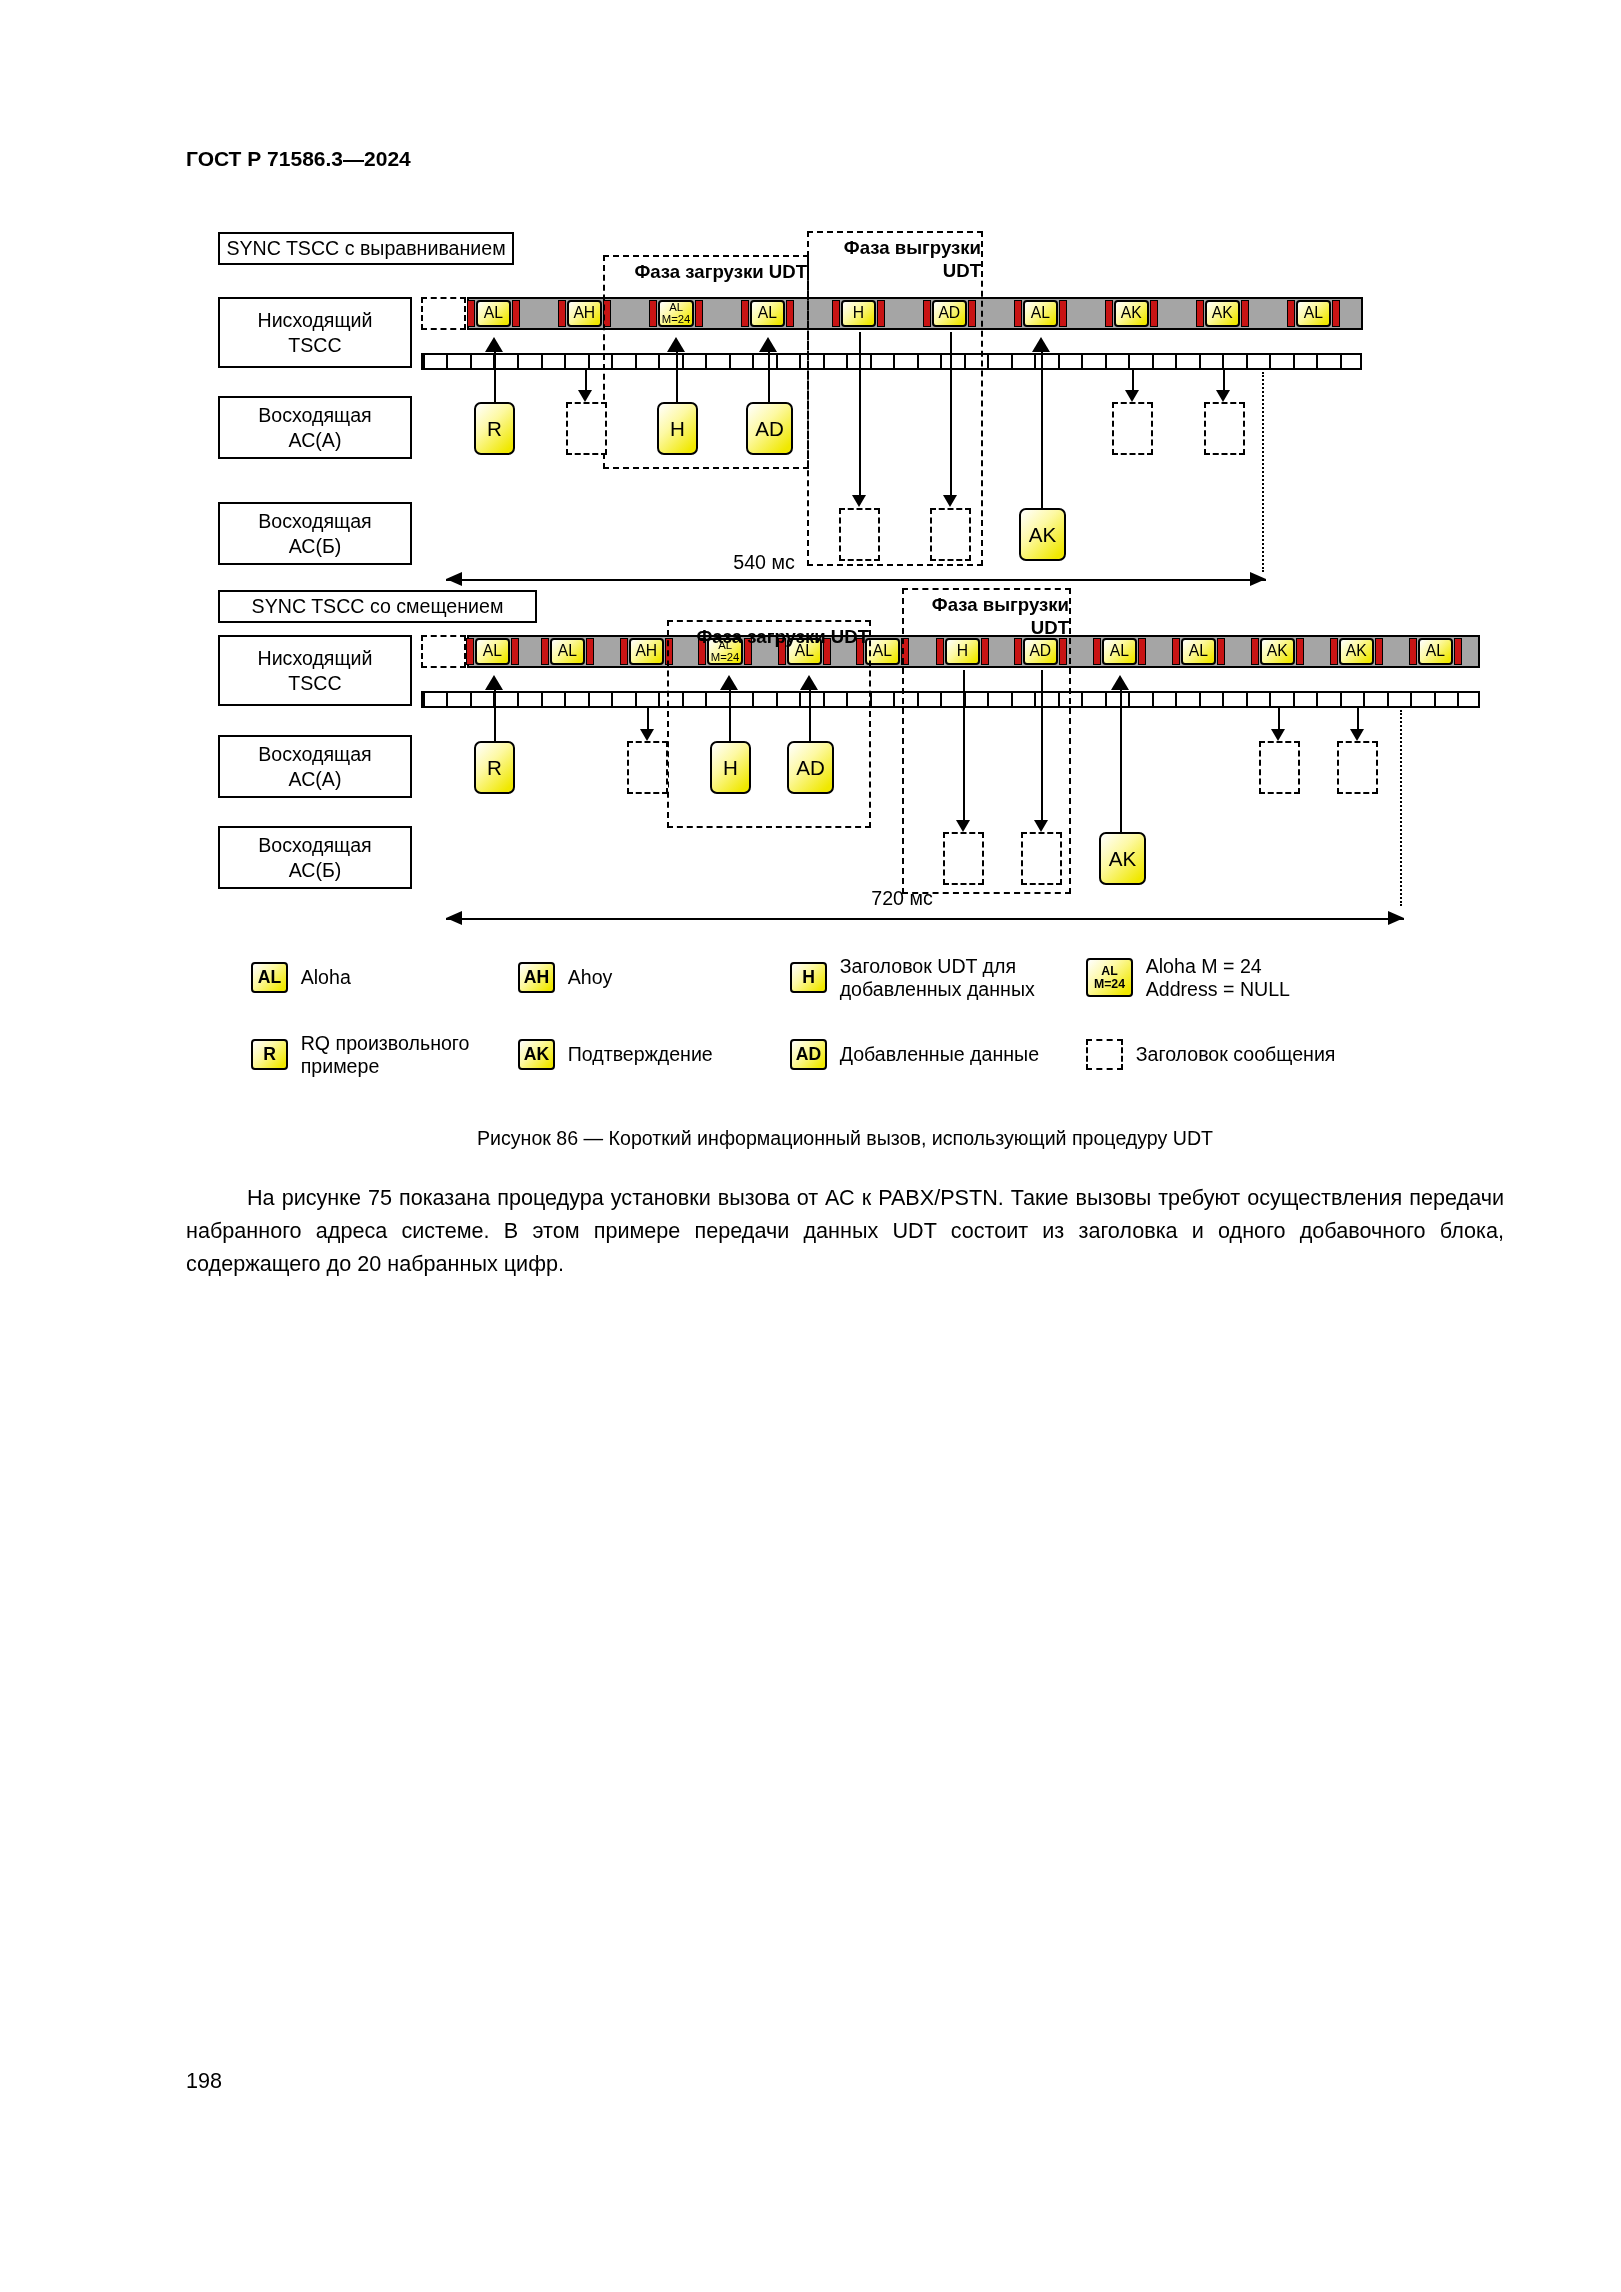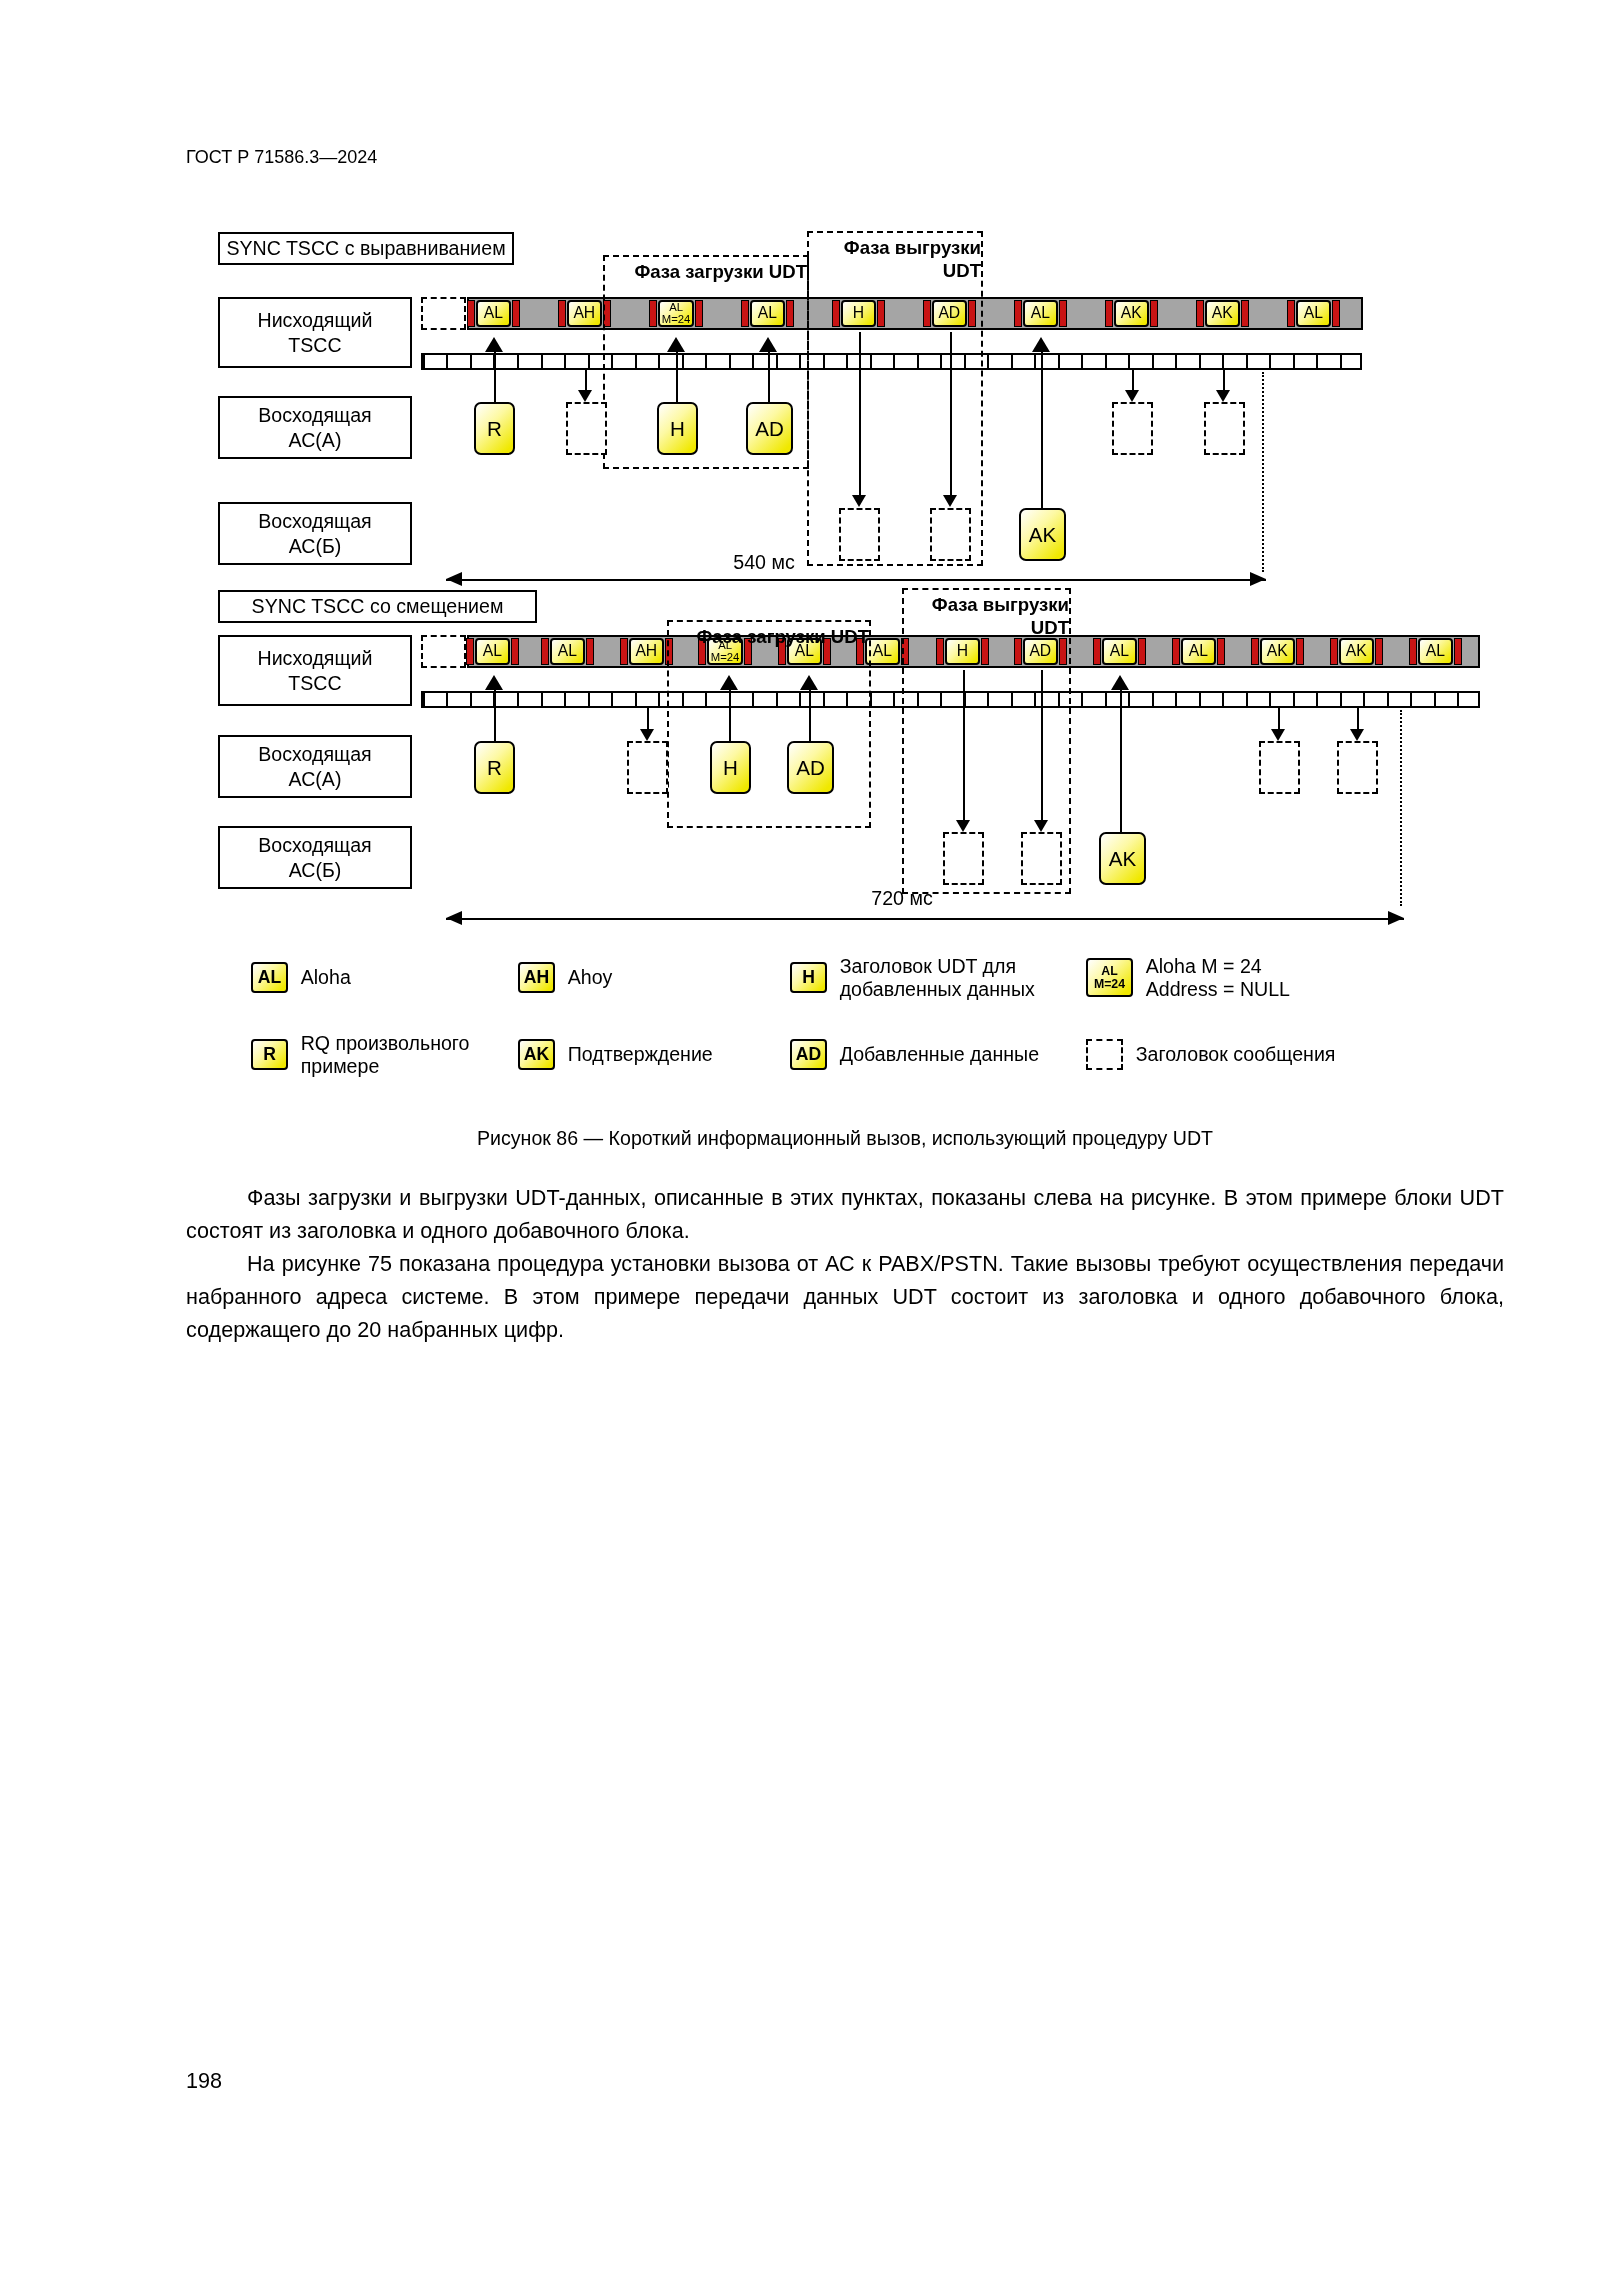--- a/index.html
+++ b/index.html
@@ -1,18 +1,18 @@
 <!DOCTYPE html>
 <html><head>
 <meta charset="utf-8">
 <style>
 *{margin:0;padding:0;box-sizing:border-box}
 html,body{background:#fff}
 body{width:1621px;height:2293px;font-family:"Liberation Sans",sans-serif;color:#000;position:relative}
-.hdr{position:absolute;left:186px;top:147px;font-size:18px;font-weight:normal}
+.hdr{position:absolute;left:186px;top:147px;font-size:21px;font-weight:bold}
 .sync{position:absolute;height:33px;border:2px solid #000;display:flex;align-items:center;justify-content:center;font-size:19.6px;background:#fff}
 .lblbox{position:absolute;border:2px solid #000;display:flex;align-items:center;justify-content:center;text-align:center;font-size:19.6px;line-height:24.5px;background:#fff}
 .phase{position:absolute;border:2px dashed #000;text-align:right;font-weight:bold;font-size:18.6px;line-height:23.5px;padding-top:2.9px}
 .startbox{position:absolute;background:#fff;border:2px dashed #000}
 .bar{position:absolute;background:#a5a5a5;border:2px solid #000}
 .slot{position:absolute;top:1px;height:27.4px;display:flex;align-items:stretch}
 .rs{width:7.8px;background:#c81414;border:1px solid #000;margin:0 1px}
 .ybox{min-width:35px;padding:0 2px;border:2px solid #000;border-radius:3.9px;background:linear-gradient(135deg,#ffffff 0%,#fdf9a2 40%,#f0e800 90%);display:flex;flex-direction:column;align-items:center;justify-content:center;font-size:15.7px;font-weight:normal;font-style:normal;line-height:1.05}
 .ybox.m24{font-size:11.3px}
 .ruler{position:absolute;height:16.7px;border:2px solid #000;background-color:#fff;background-image:repeating-linear-gradient(90deg,#000 0 2px,transparent 2px 23.5px)}
@@ -408,18 +408,17 @@
   <b class="dlbox"></b>
   <div class="ltxt">
       <div>Заголовок сообщения</div>
       <div></div>
     </div>
 </div>
 
 <div class="caption" style="left:186px;top:1127px;width:1318px">Рисунок 86 — Короткий информационный вызов, использующий процедуру UDT</div>
 
 <div class="bodytext" style="left:186px;top:1181px;width:1318px">
-  <p>Фазы загрузки и выгрузки UDT-данных, описанные в этих пунктах, показаны слева на рисунке. В этом примере блоки UDT состоят из заголовка и одного добавочного блока.</p>
   <p>На рисунке 75 показана процедура установки вызова от АС к PABX/PSTN. Такие вызовы требуют осуществления передачи набранного адреса системе. В этом примере передачи данных UDT состоит из заголовка и одного добавочного блока, содержащего до 20 набранных цифр.</p>
 </div>
 
 <div class="pagenum" style="left:186px;top:2068px">198</div>
 
 
 </body></html>

